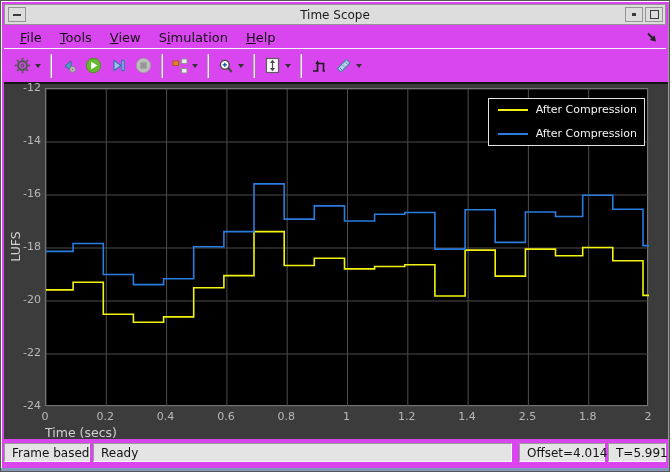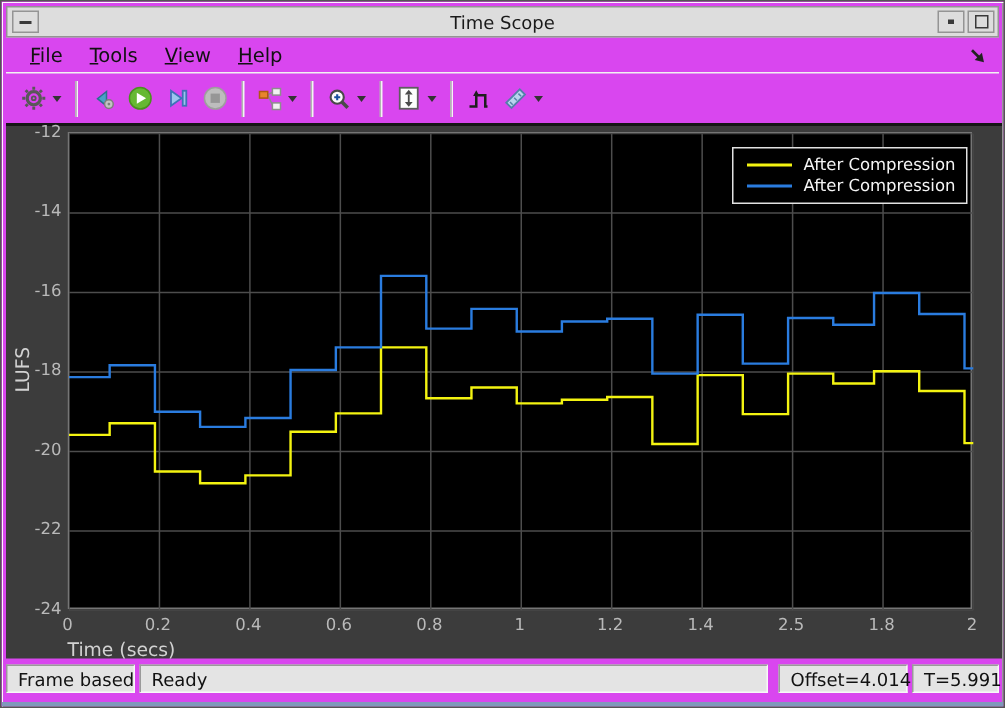--- a/index.html
+++ b/index.html
@@ -73,21 +73,21 @@
   .xlabel{
     position:absolute;left:41px;top:341px;width:603px;
     font-size:12.5px;color:#d2d2d2;
   }
   .ylabel{
     position:absolute;left:-69px;top:155px;width:160px;text-align:center;
     transform:rotate(-90deg);font-size:12.5px;color:#d2d2d2;
   }
   .legend{
     position:absolute;right:2px;top:9px;background:#000;border:1px solid #e2e2e2;
-    padding:4px 7px 5px 9px;display:flex;flex-direction:column;gap:1px;
+    padding:4px 7px 5px 9px;display:flex;flex-direction:column;gap:11px;
   }
   .legend-row{display:flex;align-items:center;height:13px;white-space:nowrap;}
   .legend-swatch{width:30px;height:0;border-top:2px solid #fff;margin-right:8px;flex:none;}
   .legend-label{font-size:11px;color:#f5f5f5;}
   
   .statusbar{
     position:absolute;left:3px;top:440px;right:3px;height:23px;
     display:flex;align-items:center;font-size:12px;color:#111;
   }
   .status-panel{
@@ -113,20 +113,21 @@
     </div>
     <div class="win-btn max">
       <div class="glyph-square"></div>
     </div>
   </div>
 
   <div class="menubar">
     <span class="menu-item"><span style="text-decoration: underline;">F</span>ile</span>
     <span class="menu-item"><span style="text-decoration: underline;">T</span>ools</span>
     <span class="menu-item"><span style="text-decoration: underline;">V</span>iew</span>
+    <span class="menu-item">S<span style="text-decoration: underline;">i</span>mulation</span>
     <span class="menu-item"><span style="text-decoration: underline;">H</span>elp</span>
     <span class="dock-btn">
       <svg width="14" height="14" viewBox="0 0 14 14">
         <line x1="3" y1="3.5" x2="8" y2="8.5" stroke="#222" stroke-width="1.8"></line>
         <polygon points="11,11.5 4.8,10 9.6,5.2" fill="#222"></polygon>
       </svg>
     </span>
   </div>
 
   <div class="toolbar">

